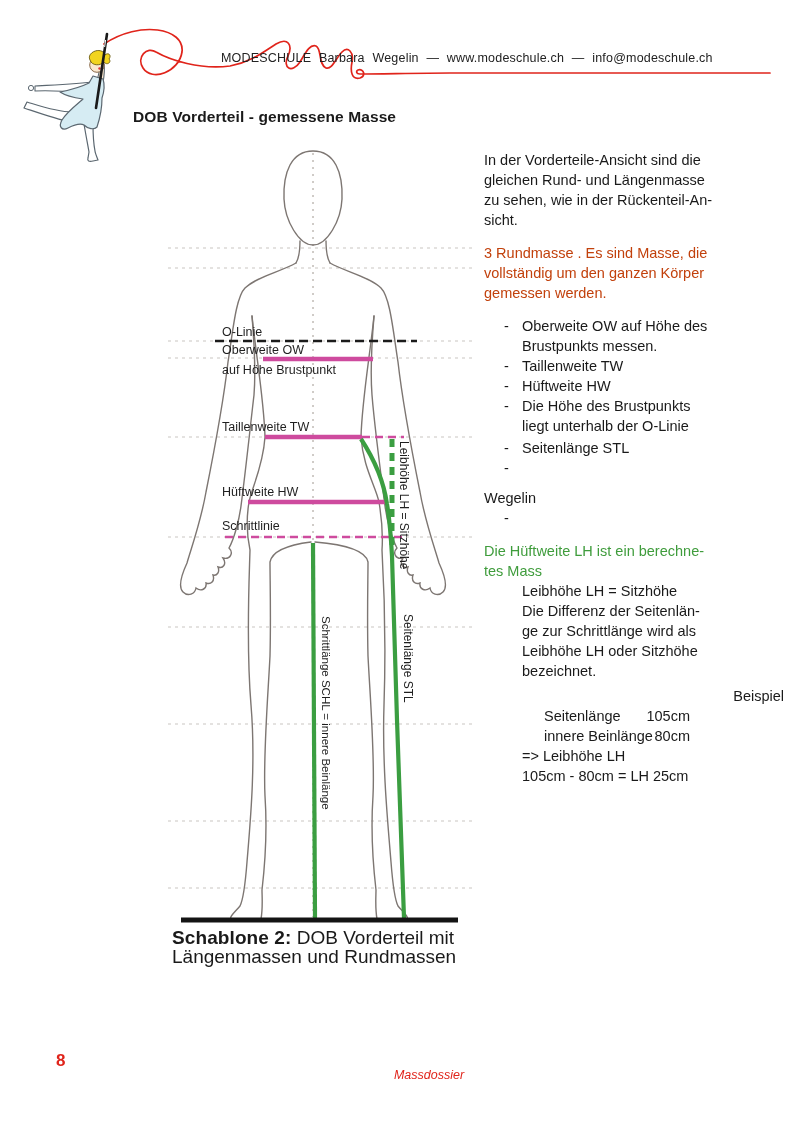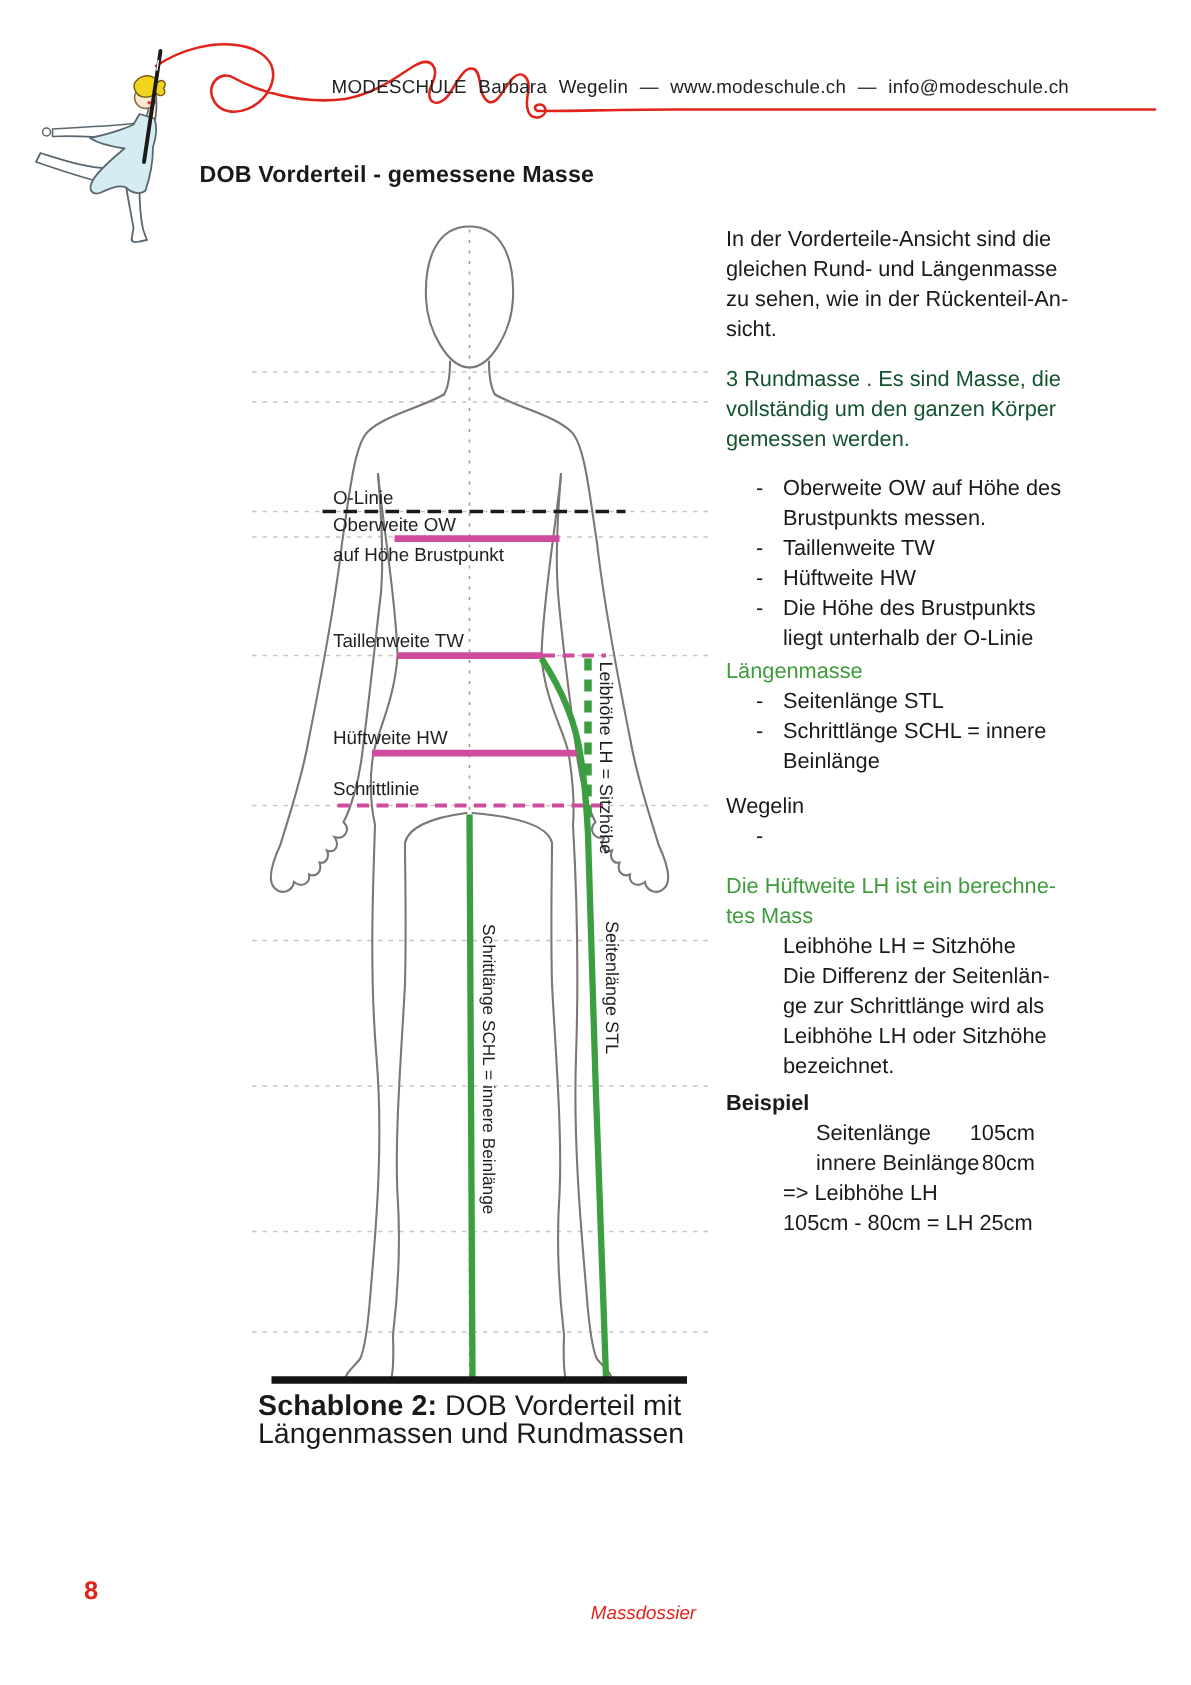--- a/index.html
+++ b/index.html
@@ -14,21 +14,21 @@
     left:221px;top:51px;font-size:12.5px;letter-spacing:.2px;word-spacing:4px;
     white-space:nowrap;color:#222;
   }
   #page-title{
     left:133px;top:108px;font-size:15.5px;font-weight:bold;letter-spacing:.1px;
   }
 
   
   #right-col{left:484px;top:150px;width:300px;font-size:14.5px;line-height:20px;}
   .blk{white-space:pre-line;}
-  .pink-h{color:#14532d;}
+  .pink-h{color:#c2410c;}
   .green-h{color:#3f9c3c;}
   .mb13{margin-bottom:13px;}
   .mb10{margin-bottom:10px;}
   .mb5{margin-bottom:5px;}
   .mb2{margin-bottom:2px;}
   .bullet{display:flex;}
   .bullet .dash{width:18px;padding-left:20px;flex:none;}
   .bullet .btxt{white-space:pre-line;}
   .indent38{margin-left:38px;white-space:pre-line;}
   .bsp-row{display:flex;justify-content:space-between;margin-left:60px;width:146px;}
@@ -198,49 +198,46 @@
       <span class="dash">-</span>
       <span class="btxt">Hüftweite HW</span>
     </div>
     <div class="bullet">
       <span class="dash">-</span>
       <span class="btxt">Die Höhe des Brustpunkts
 liegt unterhalb der O-Linie</span>
     </div>
   </div>
 
-  <div class="green-h">Längenmasse</div>
   <div class="mb10">
     <div class="bullet">
       <span class="dash">-</span>
       <span class="btxt">Seitenlänge STL</span>
     </div>
     <div class="bullet">
       <span class="dash">-</span>
-      <span class="btxt">Schrittlänge SCHL = innere
-Beinlänge</span>
     </div>
   </div>
 
   <div>Wegelin</div>
   <div class="mb13">
     <div class="bullet">
       <span class="dash">-</span>
     </div>
   </div>
 
   <div class="blk green-h">Die Hüftweite LH ist ein berechne-
 tes Mass</div>
   <div class="indent38 mb5">Leibhöhe LH = Sitzhöhe
 Die Differenz der Seitenlän-
 ge zur Schrittlänge wird als
 Leibhöhe LH oder Sitzhöhe
 bezeichnet.</div>
 
-  <div style="font-weight:bold;">Beispiel</div>
+  <div style="font-weight:normal;text-align:right;">Beispiel</div>
   <div class="bsp-row">
     <span>Seitenlänge</span>
     <span>105cm</span>
   </div>
   <div class="bsp-row">
     <span>innere Beinlänge</span>
     <span>80cm</span>
   </div>
   <div class="indent38">=&gt; Leibhöhe LH
 105cm - 80cm = LH 25cm</div>

